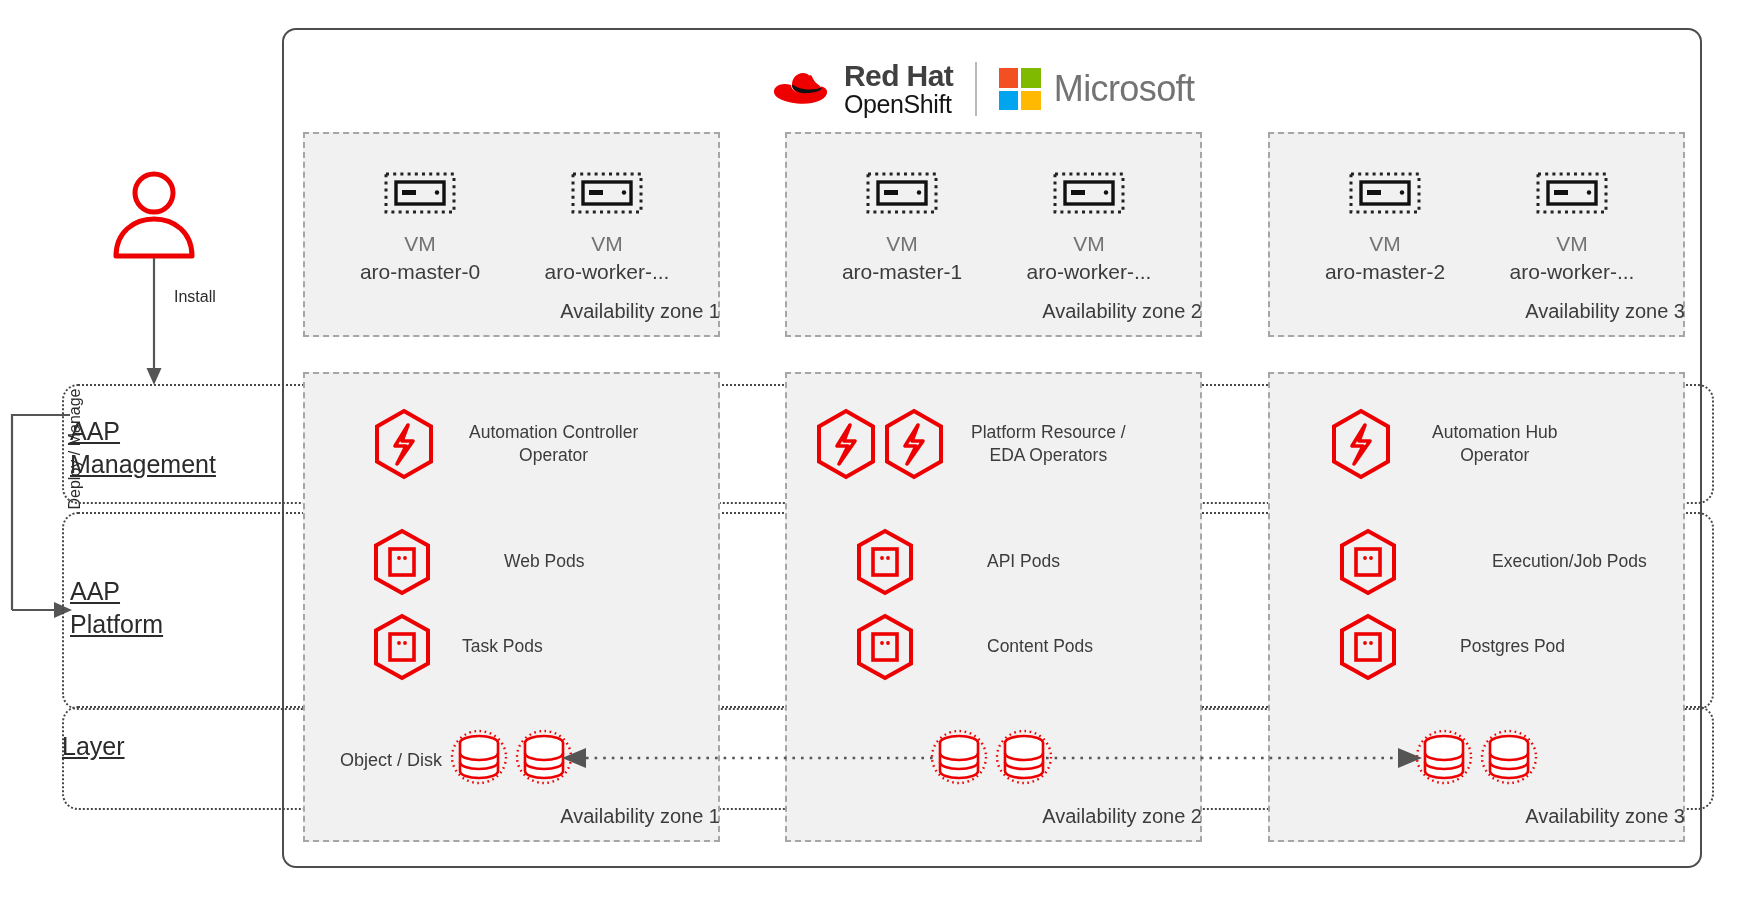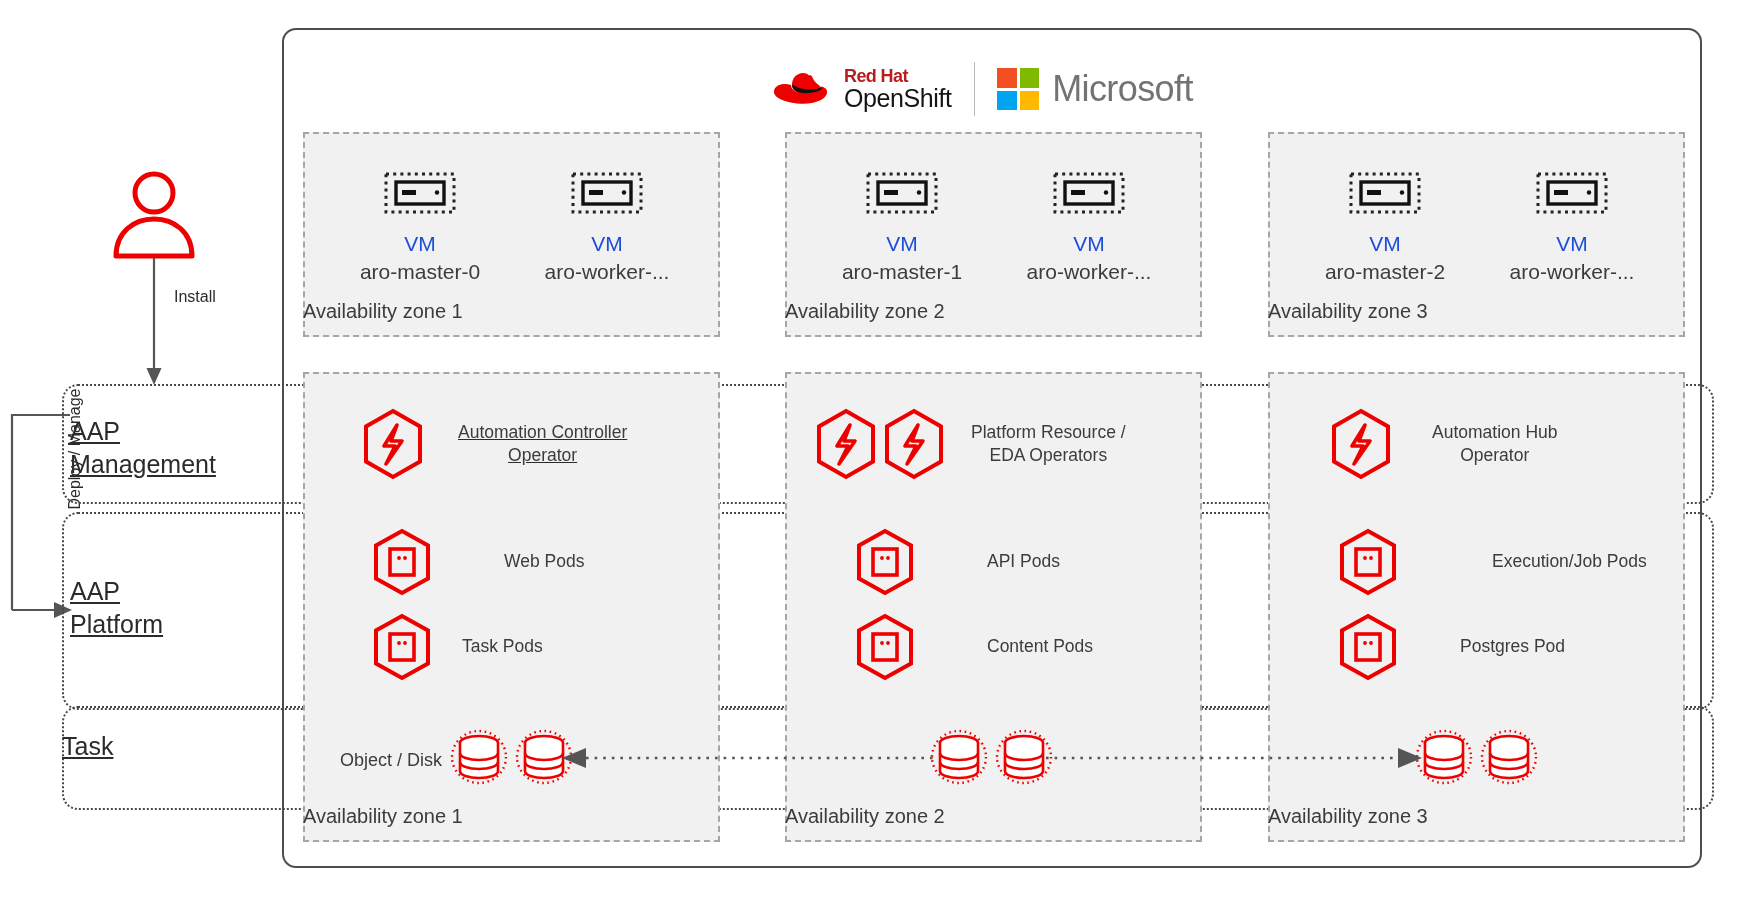--- a/index.html
+++ b/index.html
@@ -37,23 +37,23 @@
     height: 68px;
     display: flex;
     align-items: center;
     gap: 22px;
   }
   .rh-logo-wrap { display: flex; align-items: center; gap: 12px; }
   .rh-wordmark { line-height: 1.0; }
   .rh-line1 {
     font-family: "Liberation Sans", sans-serif;
     font-weight: bold;
-    font-size: 18px;
+    font-size: 30px;
     letter-spacing: -0.6px;
-    color: #b91c1c;
+    color: #404040;
   }
   .rh-line2 {
     font-family: "Liberation Sans", sans-serif;
     font-weight: normal;
     font-size: 25px;
     letter-spacing: -0.4px;
     color: #151515;
     margin-top: 1px;
   }
   .brand-divider {
@@ -80,40 +80,40 @@
   
   .dash-box {
     position: absolute;
     box-sizing: border-box;
     background: #f1f1f1;
     border: 2px dashed #a6a6a6;
   }
   .zone-label {
     position: absolute;
     width: 100%;
-    text-align: left;
+    text-align: right;
     font-size: 20px;
     color: #3c3c3c;
   }
 
   
   .vm-tile {
     position: absolute;
     width: 190px;
     text-align: center;
   }
   .vm-icon {
     width: 72px;
     height: 42px;
     margin: 0 auto 16px auto;
     position: relative;
   }
   .vm-label {
     font-size: 21px;
-    color: #1d4ed8;
+    color: #737373;
     line-height: 1.32;
   }
   .vm-name {
     font-size: 21px;
     color: #3c3c3c;
     line-height: 1.32;
     white-space: nowrap;
   }
 
   
@@ -236,21 +236,21 @@
 </div>
 
 <div class="band" style="left:62px;top:512px;width:1652px;height:198px;"></div>
 <div class="band-label" style="left:70px;top:575px;width:230px;">
   <div>AAP</div>
   <div>Platform</div>
 </div>
 
 <div class="band" style="left:62px;top:706px;width:1652px;height:104px;"></div>
 <div class="band-label" style="left:62px;top:730px;width:230px;">
-  <div>Task</div>
+  <div>Layer</div>
 </div>
 
 <div class="dash-box" style="left:303px;top:132px;width:417px;height:205px;"></div>
 <div class="vm-tile" style="left:325px;top:172px;">
   <div class="vm-icon">
     <svg width="72" height="42" viewBox="0 0 72 42" aria-hidden="true">
       <rect x="2" y="2" width="68" height="38" fill="none" stroke="#222222" stroke-width="3" stroke-dasharray="3 4.2"></rect>
       <rect x="12" y="10" width="48" height="22" fill="none" stroke="#111111" stroke-width="3.4"></rect>
       <rect x="18" y="18" width="14" height="5" fill="#111111"></rect>
       <circle cx="53" cy="20.5" r="2.2" fill="#111111"></circle>
@@ -324,21 +324,21 @@
   </div>
   <div class="vm-label">VM</div>
   <div class="vm-name">aro-worker-...</div>
 </div>
 <div class="zone-label" style="left:1268px;top:300px;width:417px;">Availability zone 3</div>
 
 <div class="dash-box" style="left:303px;top:372px;width:417px;height:470px;"></div>
 <div class="dash-box" style="left:785px;top:372px;width:417px;height:470px;"></div>
 <div class="dash-box" style="left:1268px;top:372px;width:417px;height:470px;"></div>
 
-<div class="comp-row" style="left:362px;top:405px;width:320px;height:78px;text-decoration:underline;">
+<div class="comp-row" style="left:373px;top:405px;width:320px;height:78px;">
   <div class="comp-icons">
     <span>
       <svg width="62" height="72" viewBox="0 0 62 72" aria-hidden="true">
         <polygon points="31,3 58,18.5 58,53.5 31,69 4,53.5 4,18.5" fill="none" stroke="#EE0000" stroke-width="4"></polygon>
         <path d="M35,17 L22,38 L33,38 L24,56 L40,33 L29,33 Z" fill="none" stroke="#EE0000" stroke-width="3.6" stroke-linejoin="round"></path>
       </svg>
     </span>
   </div>
   <div class="comp-text" style="margin-left:34px;">
     <div>Automation Controller</div>

